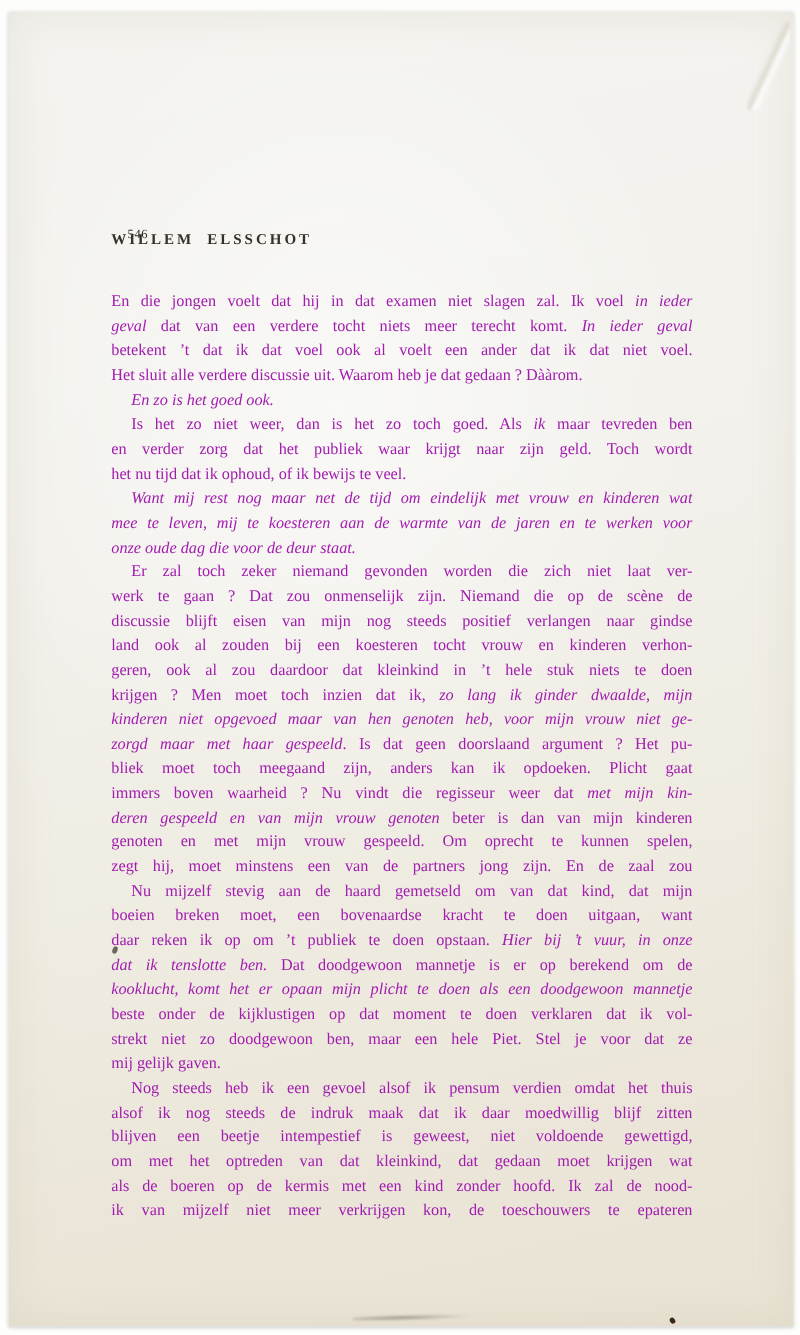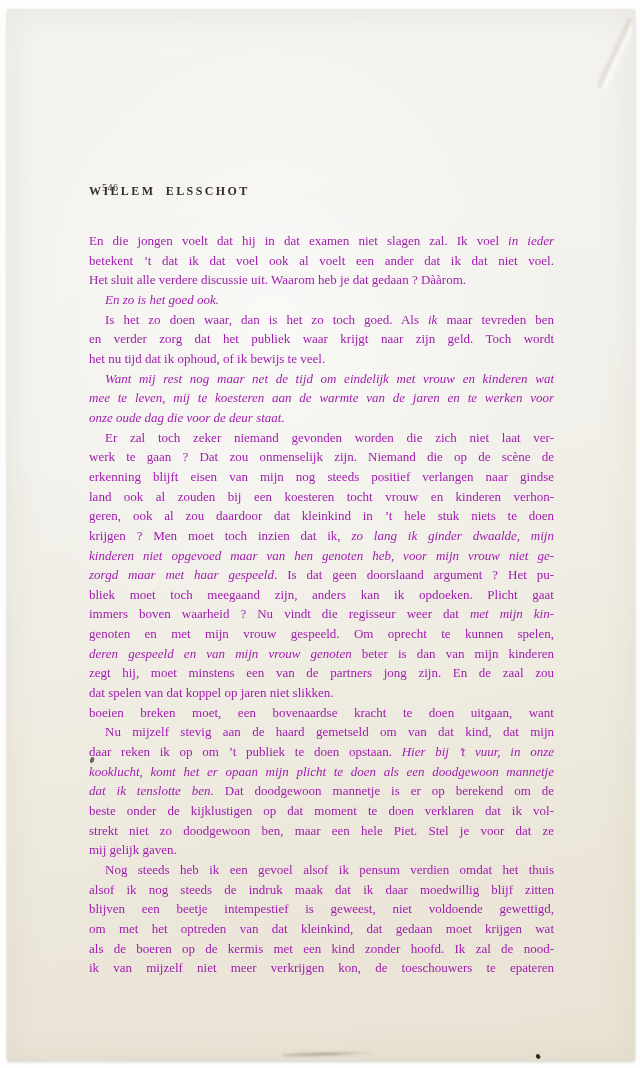--- a/index.html
+++ b/index.html
@@ -69,58 +69,58 @@
 <div class="crease-top-right"></div>
 
 <div class="running-head">
   <div class="folio">546</div>
   <div class="running-title">WILLEM ELSSCHOT</div>
 </div>
 
 <div class="text-block">
     <div>
       <div class="line"><span>En die jongen voelt dat hij in dat examen niet slagen zal. Ik voel </span><em>in ieder</em></div>
+      <div class="line"><em>geval</em><span> dat van een verdere tocht niets meer terecht komt. </span><em>In ieder geval</em></div>
       <div class="line"><span>betekent ’t dat ik dat voel ook al voelt een ander dat ik dat niet voel.</span></div>
       <div class="line last"><span>Het sluit alle verdere discussie uit. Waarom heb je dat gedaan ? Dààrom.</span></div>
     </div>
     <div>
       <div class="line indent last"><em>En zo is het goed ook.</em></div>
     </div>
     <div>
-      <div class="line indent"><span>Is het zo doen waar, dan is het zo toch goed. Als </span><em>ik</em><span> maar tevreden ben</span></div>
+      <div class="line indent"><span>Is het zo niet weer, dan is het zo toch goed. Als </span><em>ik</em><span> maar tevreden ben</span></div>
       <div class="line"><span>en verder zorg dat het publiek waar krijgt naar zijn geld. Toch wordt</span></div>
       <div class="line last"><span>het nu tijd dat ik ophoud, of ik bewijs te veel.</span></div>
     </div>
     <div>
       <div class="line indent"><em>Want mij rest nog maar net de tijd om eindelijk met vrouw en kinderen wat</em></div>
       <div class="line"><em>mee te leven, mij te koesteren aan de warmte van de jaren en te werken voor</em></div>
       <div class="line last"><em>onze oude dag die voor de deur staat.</em></div>
     </div>
     <div>
       <div class="line indent"><span>Er zal toch zeker niemand gevonden worden die zich niet laat ver-</span></div>
       <div class="line"><span>werk te gaan ? Dat zou onmenselijk zijn. Niemand die op de scène de</span></div>
-      <div class="line"><span>erkenning blijft eisen van mijn nog steeds positief verlangen naar gindse</span></div>
+      <div class="line"><span>discussie blijft eisen van mijn nog steeds positief verlangen naar gindse</span></div>
       <div class="line"><span>land ook al zouden bij een koesteren tocht vrouw en kinderen verhon-</span></div>
       <div class="line"><span>geren, ook al zou daardoor dat kleinkind in ’t hele stuk niets te doen</span></div>
       <div class="line"><span>krijgen ? Men moet toch inzien dat ik, </span><em>zo lang ik ginder dwaalde, mijn</em></div>
       <div class="line"><em>kinderen niet opgevoed maar van hen genoten heb, voor mijn vrouw niet ge-</em></div>
       <div class="line"><em>zorgd maar met haar gespeeld</em><span>. Is dat geen doorslaand argument ? Het pu-</span></div>
       <div class="line"><span>bliek moet toch meegaand zijn, anders kan ik opdoeken. Plicht gaat</span></div>
       <div class="line"><span>immers boven waarheid ? Nu vindt die regisseur weer dat </span><em>met mijn kin-</em></div>
+      <div class="line"><em>deren gespeeld en van mijn vrouw genoten</em><span> beter is dan van mijn kinderen</span></div>
       <div class="line"><span>genoten en met mijn vrouw gespeeld. Om oprecht te kunnen spelen,</span></div>
-      <div class="line"><em>deren gespeeld en van mijn vrouw genoten</em><span> beter is dan van mijn kinderen</span></div>
       <div class="line"><span>zegt hij, moet minstens een van de partners jong zijn. En de zaal zou</span></div>
-      <div class="line last"><span>dat spelen van dat koppel op jaren niet slikken.</span></div>
     </div>
     <div>
+      <div class="line indent"><span>Nu mijzelf stevig aan de haard gemetseld om van dat kind, dat mijn</span></div>
       <div class="line"><span>boeien breken moet, een bovenaardse kracht te doen uitgaan, want</span></div>
-      <div class="line indent"><span>Nu mijzelf stevig aan de haard gemetseld om van dat kind, dat mijn</span></div>
       <div class="line"><span>daar reken ik op om ’t publiek te doen opstaan. </span><em>Hier bij ’t vuur, in onze</em></div>
+      <div class="line"><em>dat ik tenslotte ben.</em><span> Dat doodgewoon mannetje is er op berekend om de</span></div>
       <div class="line"><em>kooklucht, komt het er opaan mijn plicht te doen als een doodgewoon mannetje</em></div>
-      <div class="line"><em>dat ik tenslotte ben.</em><span> Dat doodgewoon mannetje is er op berekend om de</span></div>
       <div class="line"><span>beste onder de kijklustigen op dat moment te doen verklaren dat ik vol-</span></div>
       <div class="line"><span>strekt niet zo doodgewoon ben, maar een hele Piet. Stel je voor dat ze</span></div>
       <div class="line last"><span>mij gelijk gaven.</span></div>
     </div>
     <div>
       <div class="line indent"><span>Nog steeds heb ik een gevoel alsof ik pensum verdien omdat het thuis</span></div>
       <div class="line"><span>alsof ik nog steeds de indruk maak dat ik daar moedwillig blijf zitten</span></div>
       <div class="line"><span>blijven een beetje intempestief is geweest, niet voldoende gewettigd,</span></div>
       <div class="line"><span>om met het optreden van dat kleinkind, dat gedaan moet krijgen wat</span></div>
       <div class="line"><span>als de boeren op de kermis met een kind zonder hoofd. Ik zal de nood-</span></div>

